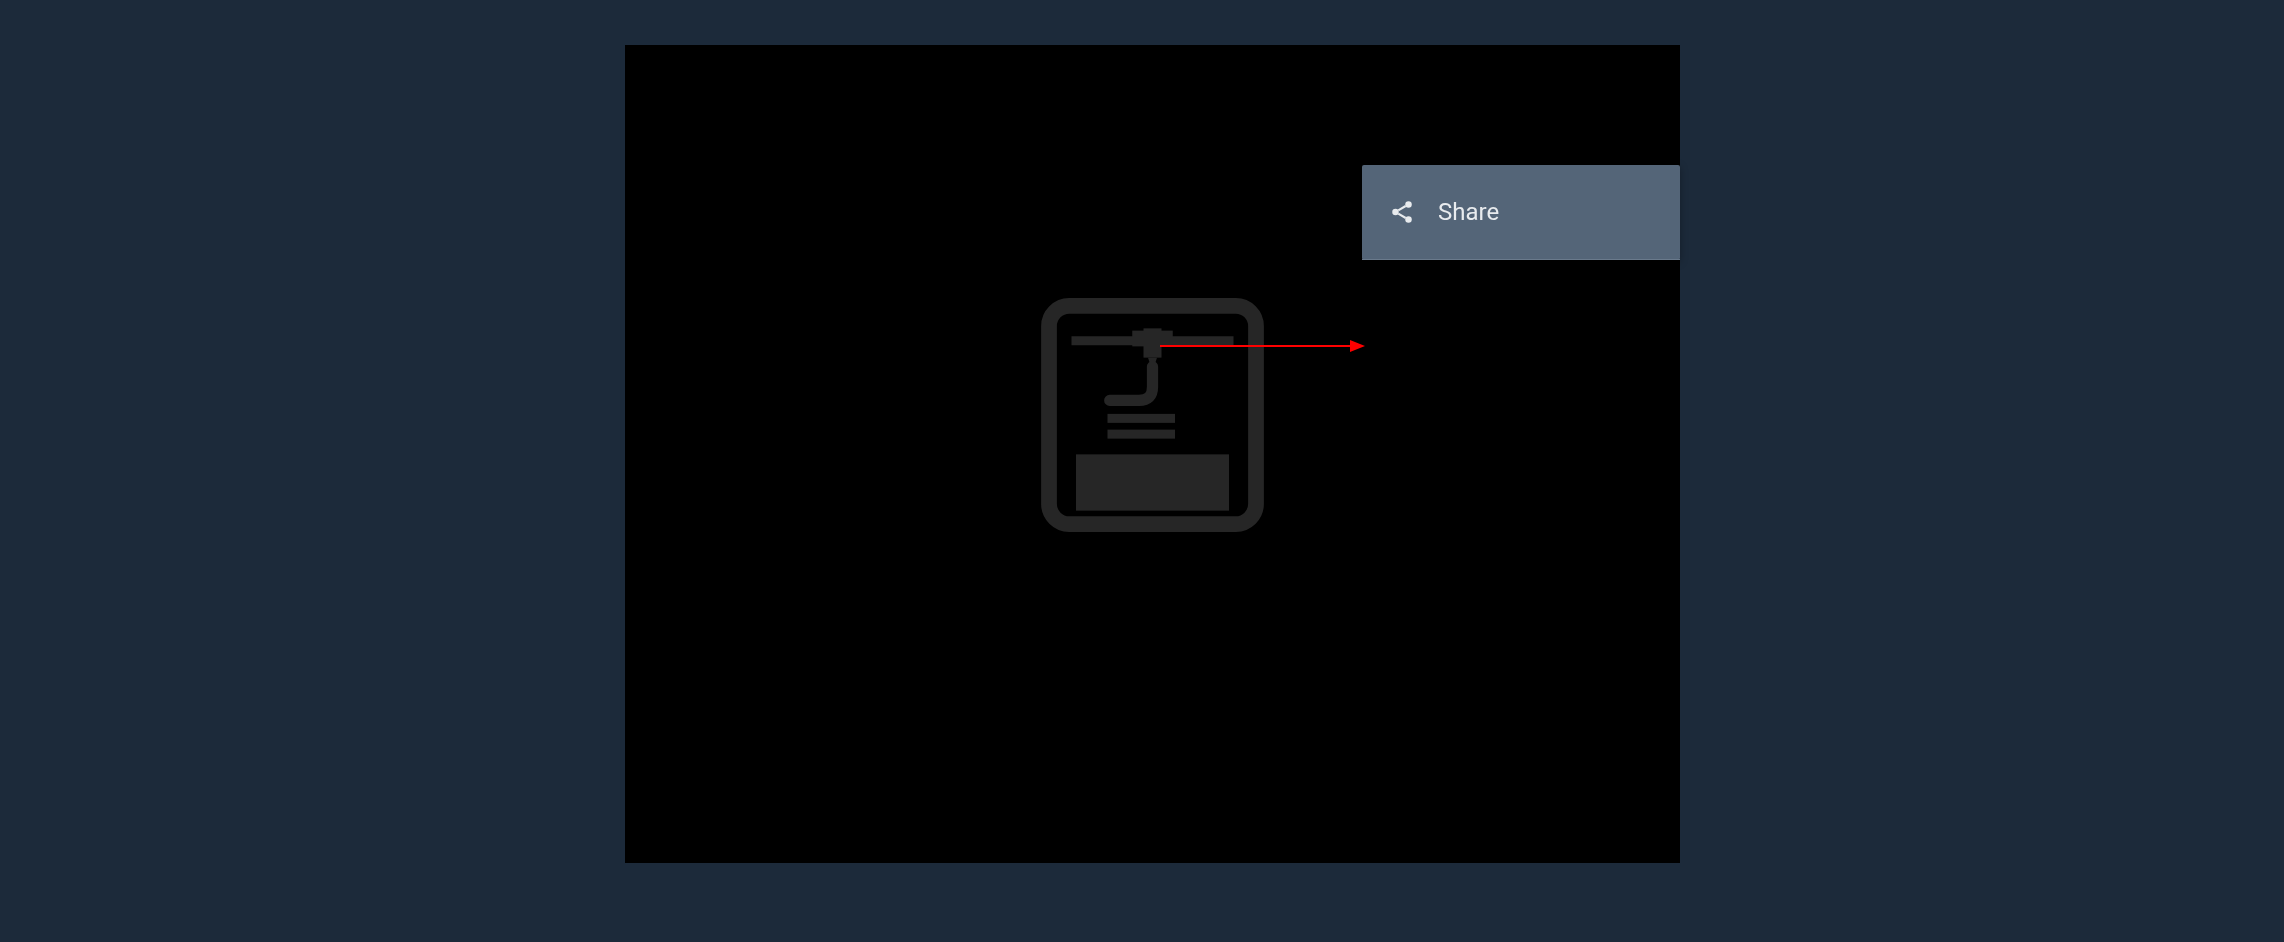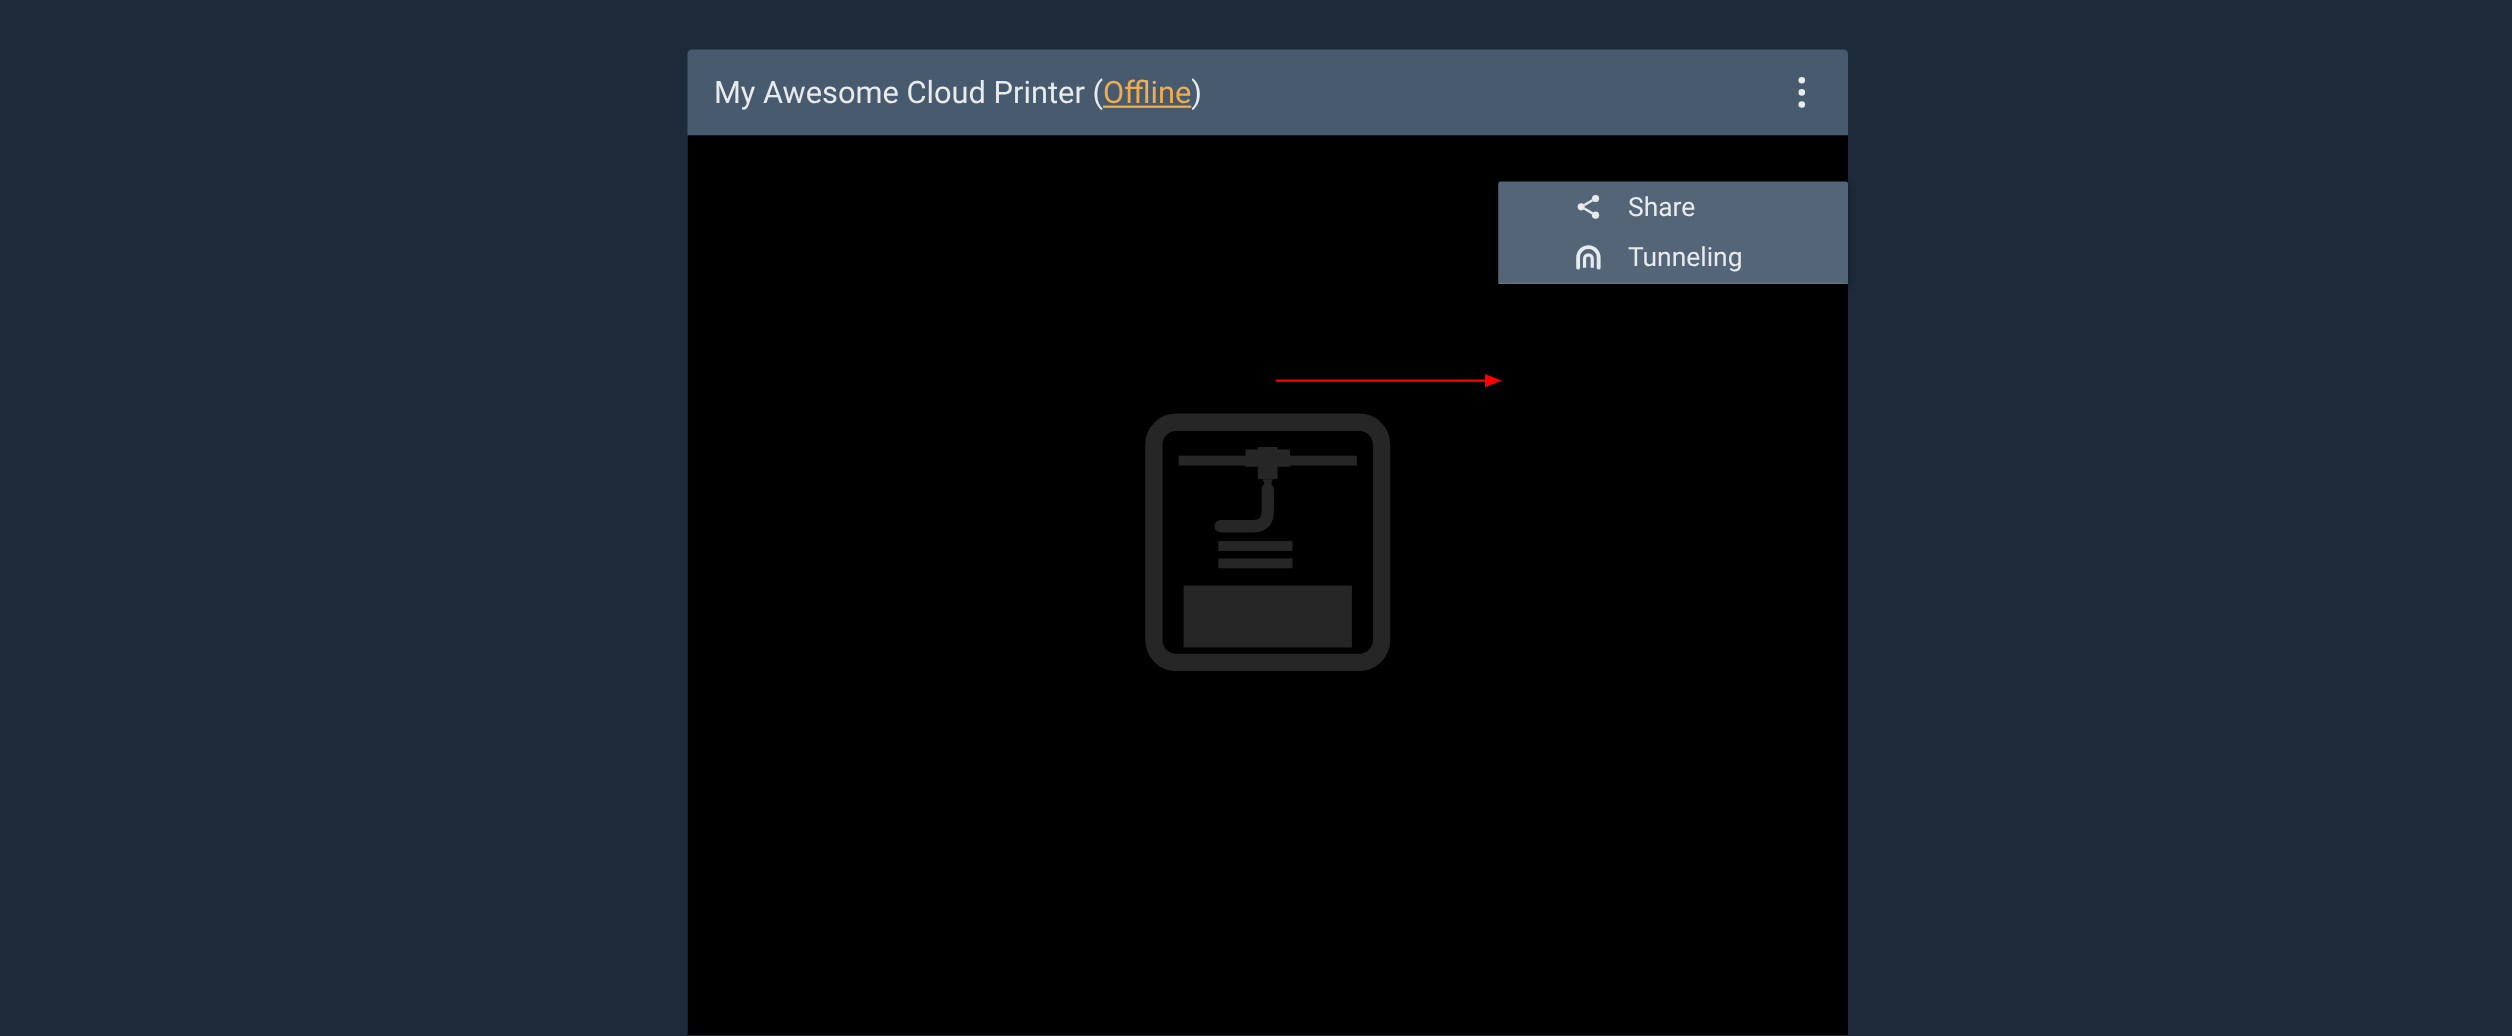--- a/index.html
+++ b/index.html
@@ -96,25 +96,24 @@
       background-color: #546578;
       border-radius: 2px;
       box-shadow: 0 2px 8px rgba(0,0,0,0.3);
       z-index: 10;
     }
     
     .menu-item {
       display: flex;
       align-items: center;
       gap: 22px;
-      padding: 9px 26px;
+      padding: 33px 26px;
       cursor: pointer;
       color: #e8ebee;
       font-size: 24px;
-      margin-left: 42px;
     }
     
     .menu-divider {
       height: 1px;
       background-color: #6a7a8c;
     }
     
     .menu-icon {
       width: 28px;
       height: 28px;
@@ -128,35 +127,20 @@
       position: absolute;
       top: 336px;
       left: 1160px;
       z-index: 5;
     }
   </style>
 </head>
 <body>
 
 <div class="card">
-  <div class="card-header">
-    <div class="printer-title">
-      <span>My Awesome Cloud Printer</span>
-      <span>&nbsp;(</span>
-      <span class="offline-link">Offline</span>
-      <span>)</span>
-    </div>
-    <div class="more-button">
-      <div class="more-dots">
-        <div class="dot"></div>
-        <div class="dot"></div>
-        <div class="dot"></div>
-      </div>
-    </div>
-  </div>
 
   <div class="card-body">
     <svg class="printer-placeholder" viewBox="0 0 200 210" fill="none">
       <rect x="8" y="8" width="184" height="194" rx="18" stroke="#6e6e6e" stroke-width="14" fill="none"></rect>
       <rect x="28" y="35" width="144" height="8" fill="#6e6e6e"></rect>
       <rect x="92" y="28" width="16" height="26" fill="#6e6e6e"></rect>
       <rect x="82" y="30" width="36" height="14" fill="#6e6e6e"></rect>
       <polygon points="96,54 104,54 100,66" fill="#6e6e6e"></polygon>
       <path d="M 100 62 L 100 80 Q 100 92 88 92 L 62 92" stroke="#6e6e6e" stroke-width="10" fill="none" stroke-linecap="round"></path>
       <rect x="60" y="104" width="60" height="8" fill="#6e6e6e"></rect>
@@ -170,29 +154,20 @@
       <div class="menu-icon">
         <svg viewBox="0 0 24 24" width="26" height="26" fill="#e8ebee">
           <circle cx="18" cy="5" r="3"></circle>
           <circle cx="6" cy="12" r="3"></circle>
           <circle cx="18" cy="19" r="3"></circle>
           <path d="M8.6 13.5l6.8 4M15.4 6.5l-6.8 4" stroke="#e8ebee" stroke-width="2"></path>
         </svg>
       </div>
       <span>Share</span>
     </div>
-    <div class="menu-item">
-      <div class="menu-icon">
-        <svg viewBox="0 0 24 24" width="28" height="28" fill="none">
-          <path d="M4 20 L4 12 A8 8 0 0 1 20 12 L20 20" stroke="#e8ebee" stroke-width="3" fill="none" stroke-linecap="round"></path>
-          <path d="M9 20 L9 13 A3 3 0 0 1 15 13 L15 20" stroke="#e8ebee" stroke-width="2.5" fill="none"></path>
-        </svg>
-      </div>
-      <span>Tunneling</span>
-    </div>
     <div class="menu-divider"></div>
   </div>
 </div>
 
 <svg class="annotation-arrow" width="210" height="20">
   <line x1="0" y1="10" x2="190" y2="10" stroke="#ff0000" stroke-width="2"></line>
   <polygon points="190,4 205,10 190,16" fill="#ff0000"></polygon>
 </svg>
 
 </body></html>

